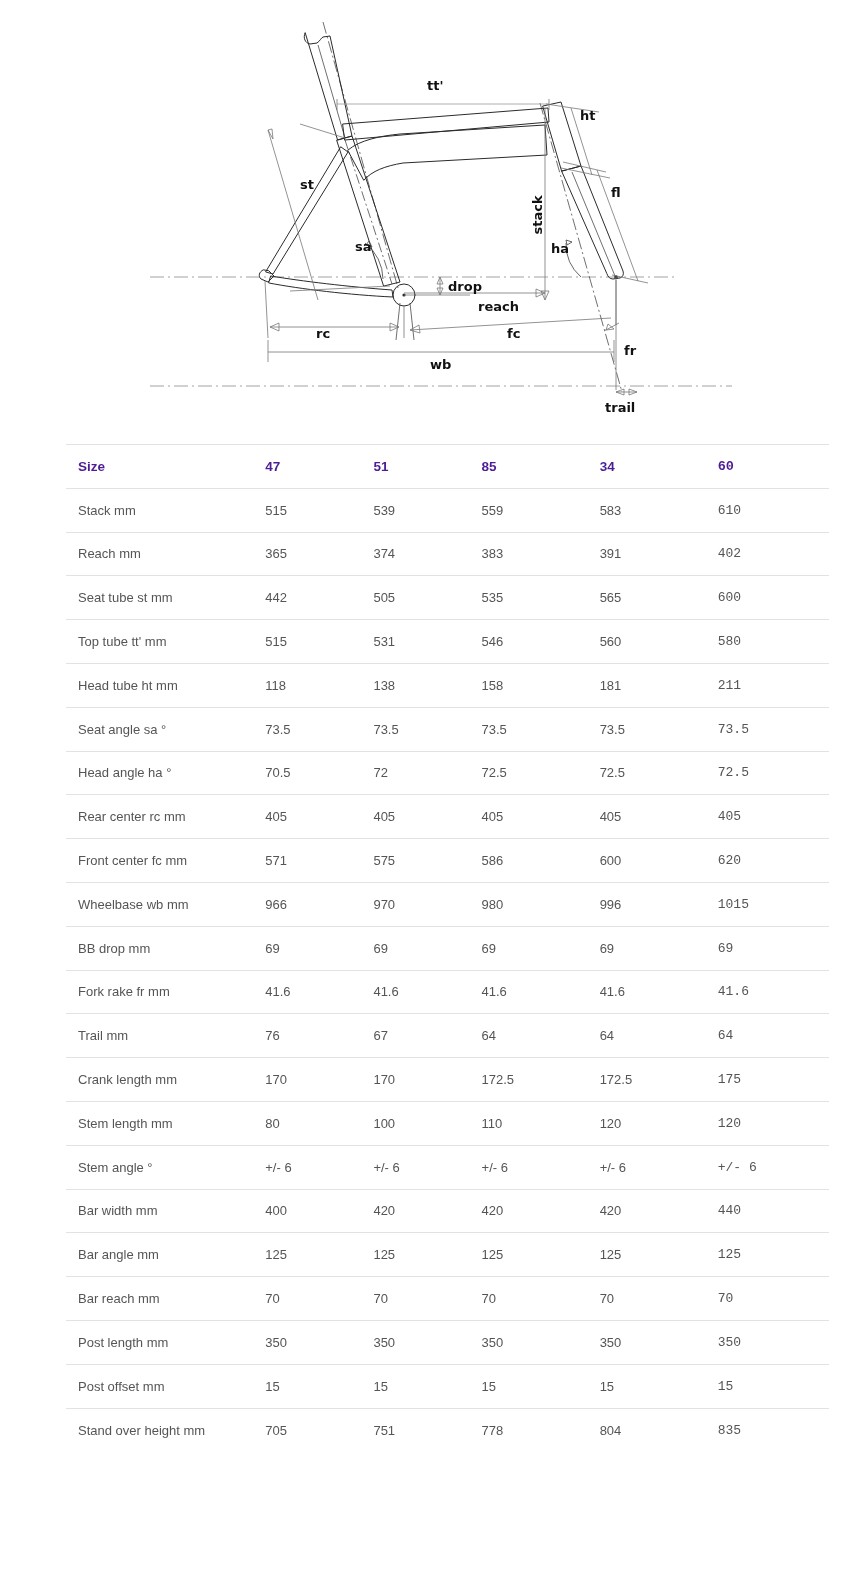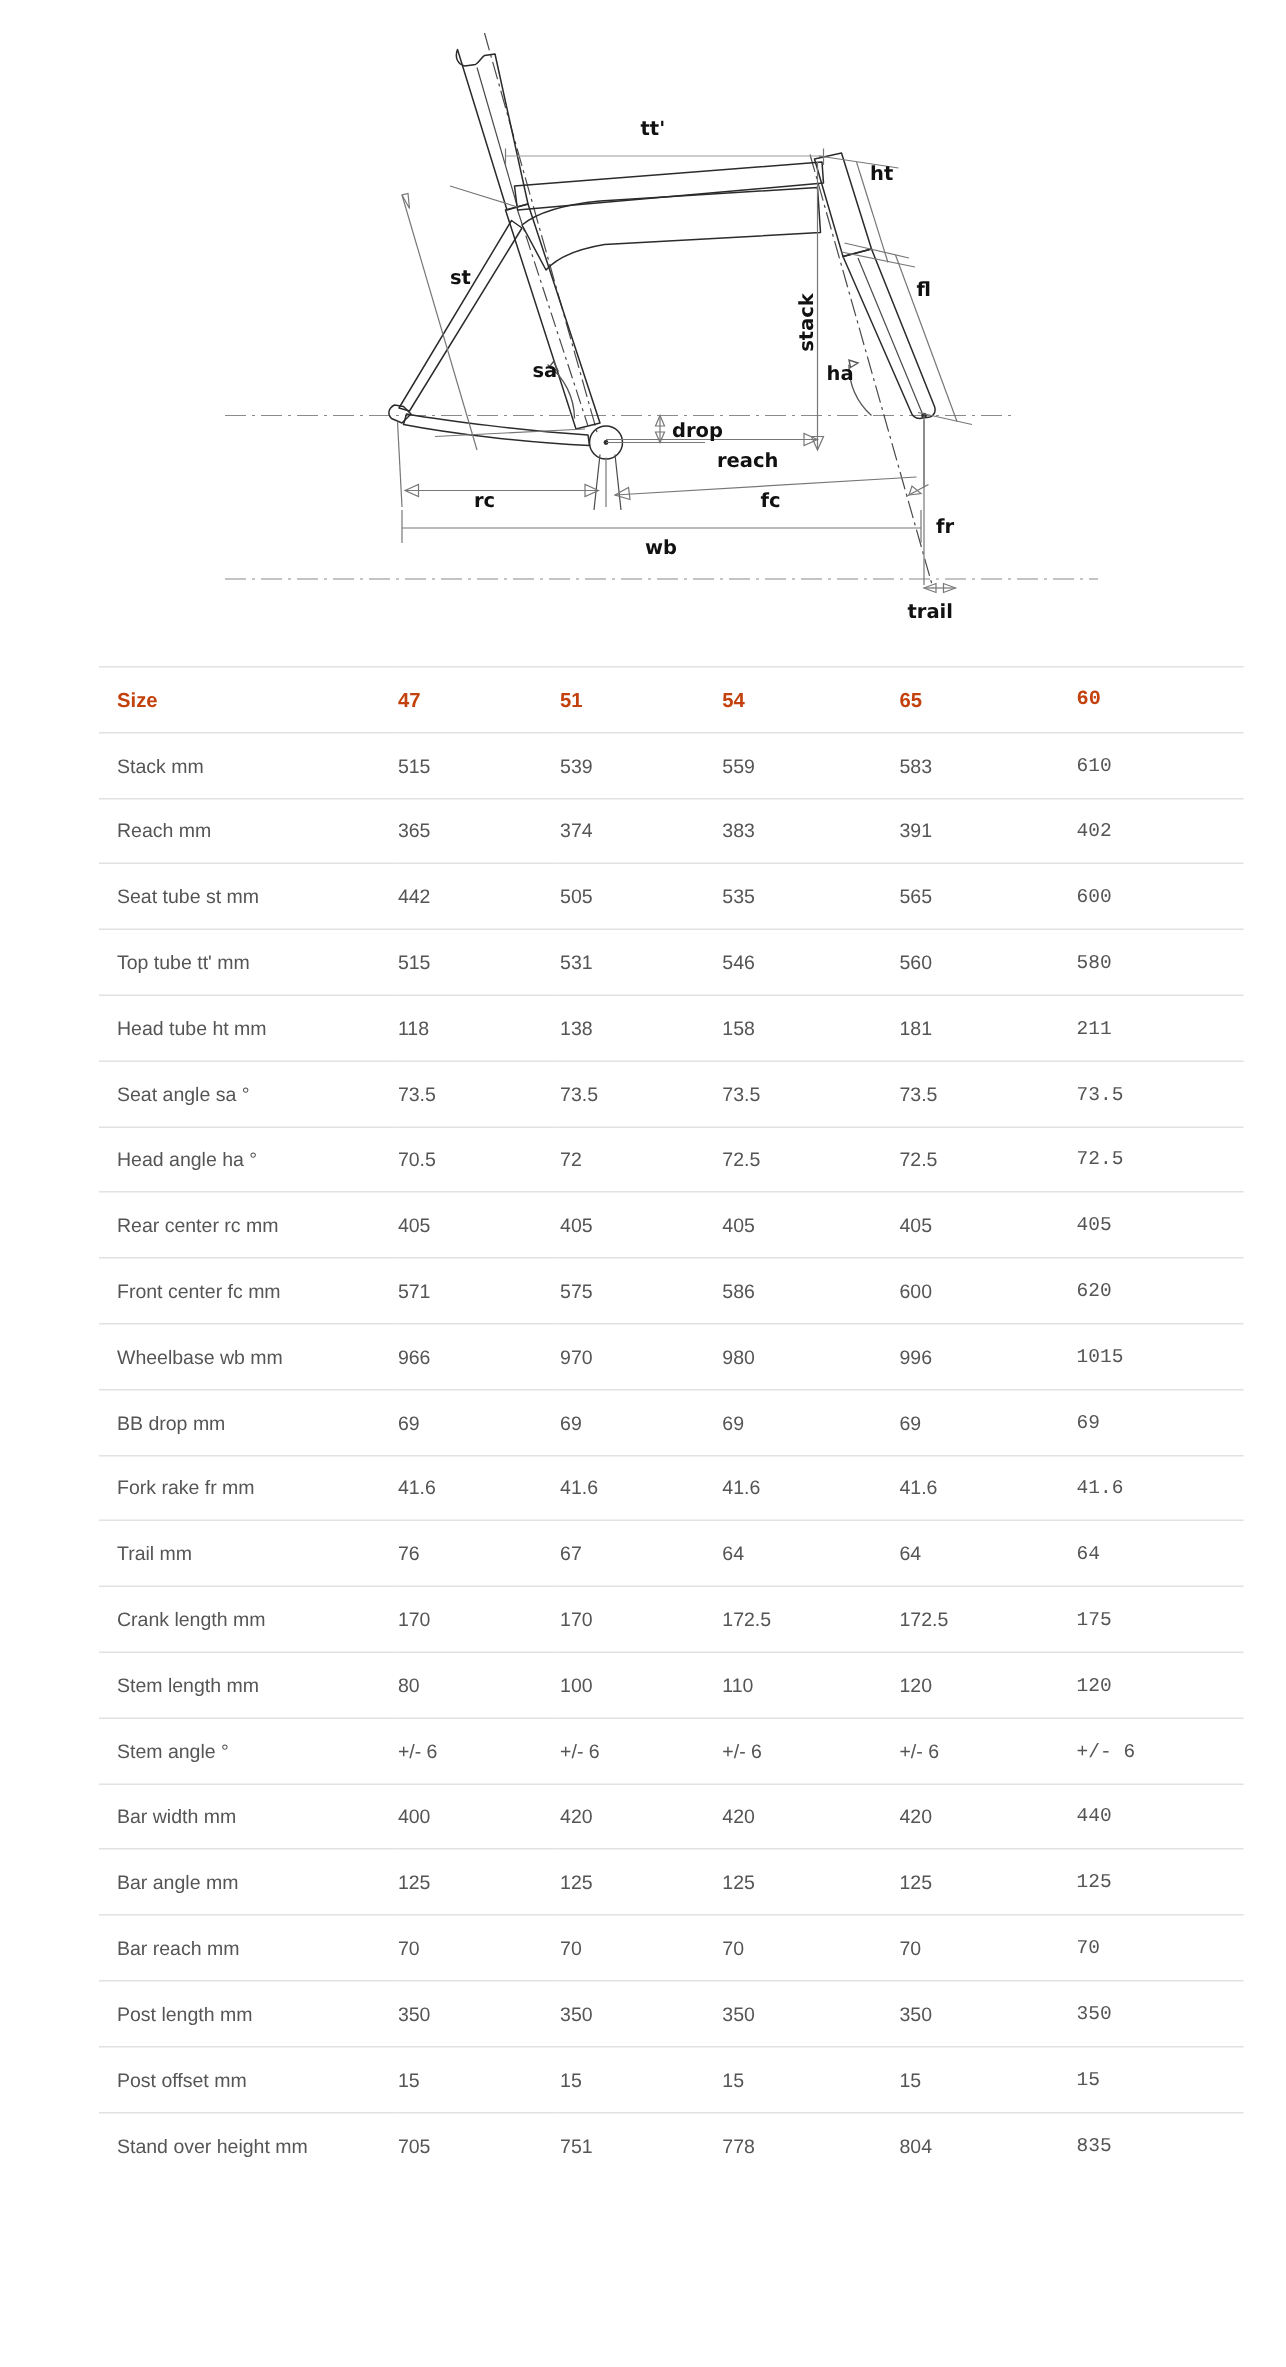--- a/index.html
+++ b/index.html
@@ -90,21 +90,21 @@
   #geo-table td {
     text-align: left;
     padding: 0;
     vertical-align: middle;
     border-top: 1px solid #e2e2e2;
     font-weight: normal;
   }
   #geo-table thead th {
     border-top: 1px solid #e2e2e2;
     font-weight: bold;
-    color: #c2410c;
+    color: #4c1d95;
     font-size: 13.5px;
   }
   #geo-table tbody td {
     color: #555555;
   }
   .col-label { width: 190px; padding-left: 12px !important; }
   .col-v0 { width: 110px; }
   .col-v1 { width: 110px; }
   .col-v2 { width: 120px; }
   .col-v3 { width: 120px; }
@@ -230,22 +230,22 @@
 
     </svg>
   </div>
 
   <table id="geo-table">
     <thead>
       <tr>
         <th class="col-label">Size</th>
         <th class="col-v0">47</th>
         <th class="col-v1">51</th>
-        <th class="col-v2">54</th>
-        <th class="col-v3">65</th>
+        <th class="col-v2">85</th>
+        <th class="col-v3">34</th>
         <th class="col-v4">60</th>
       </tr>
     </thead>
     <tbody id="table-body">
         <tr>
           <td class="col-label">Stack mm</td>
           <td class="col-v0">515</td>
           <td class="col-v1">539</td>
           <td class="col-v2">559</td>
           <td class="col-v3">583</td>

